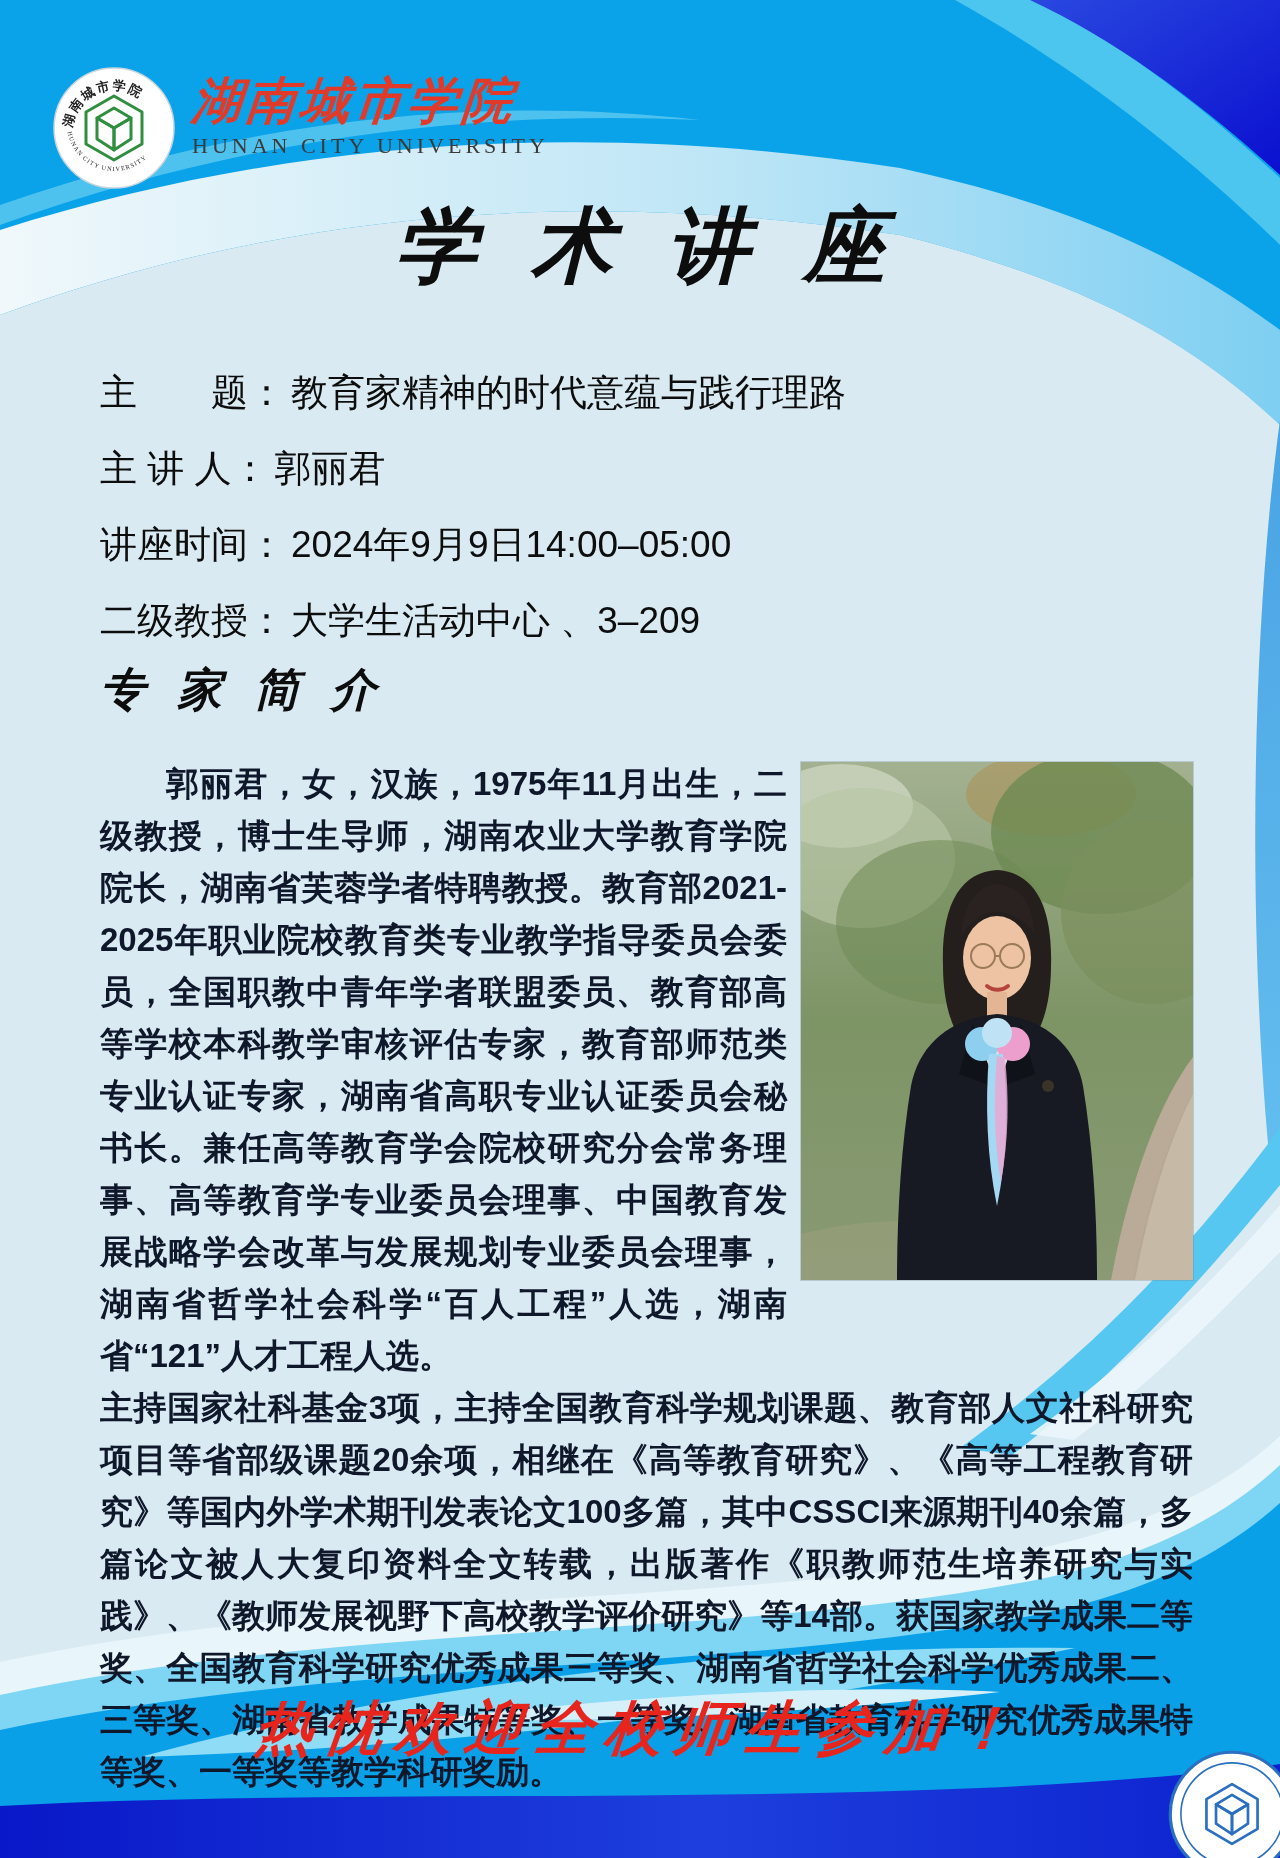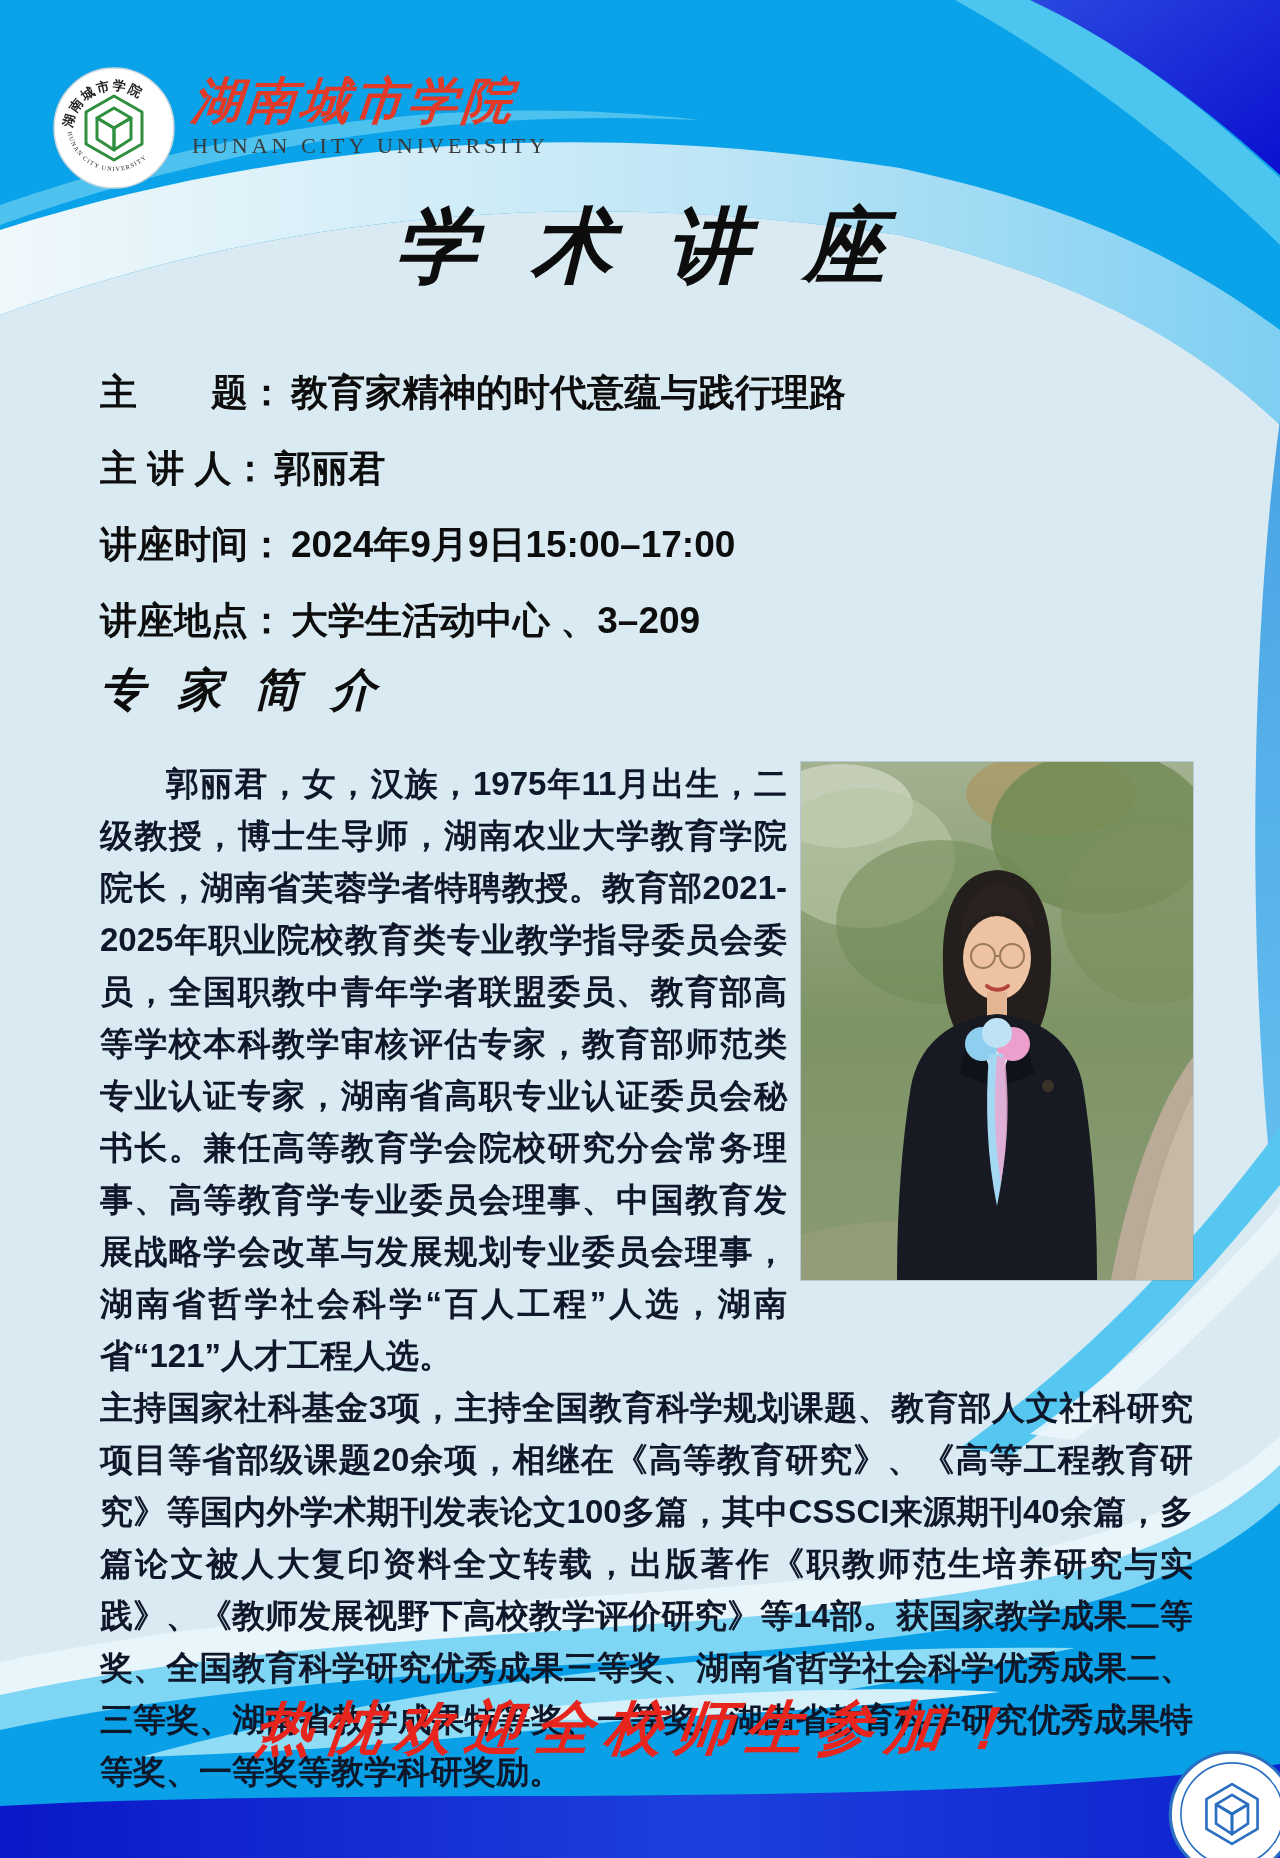--- a/index.html
+++ b/index.html
@@ -33,21 +33,21 @@
     text-align:center;
     font-family:"DejaVu Serif","Liberation Serif",serif;
     font-size:82px;font-weight:bold;font-style:italic;
     color:#0d0d0d;letter-spacing:54px;text-indent:54px;
   }
 
   
   .info{position:absolute;top:368px;left:100px;width:1095px;}
   .info-line{
     height:44px;margin-bottom:32px;
-    font-size:37px;font-weight:bold;color:#0d0d0d;
+    font-size:37px;font-weight:normal;color:#0d0d0d;
     white-space:nowrap;
   }
   .info-line .val{margin-left:6px;}
 
   
   .section{
     position:absolute;top:660px;left:100px;margin:0;
     font-family:"DejaVu Serif","Liberation Serif",serif;
     font-size:45px;font-weight:bold;font-style:italic;
     color:#0d0d0d;letter-spacing:32px;
@@ -167,24 +167,24 @@
   <h1 class="title">学术讲座</h1>
 
   <div class="info">
     <div class="info-line">
       <span class="lbl">主　　题：</span><span class="val">教育家精神的时代意蕴与践行理路</span>
     </div>
     <div class="info-line">
       <span class="lbl">主 讲 人：</span><span class="val">郭丽君</span>
     </div>
     <div class="info-line">
-      <span class="lbl">讲座时间：</span><span class="val">2024年9月9日15:00–17:00</span>
-    </div>
-    <div class="info-line">
-      <span class="lbl">讲座地点：</span><span class="val">大学生活动中心 、3–209</span>
+      <span class="lbl">讲座时间：</span><span class="val">2024年9月9日14:00–05:00</span>
+    </div>
+    <div class="info-line">
+      <span class="lbl">二级教授：</span><span class="val">大学生活动中心 、3–209</span>
     </div>
   </div>
 
   <h2 class="section">专家简介</h2>
 
   <div class="bio">
     <div class="photo">
       <svg viewBox="0 0 392 518" preserveAspectRatio="none">
         <defs>
           <linearGradient id="pbg" x1="0" y1="0" x2="0" y2="1">

